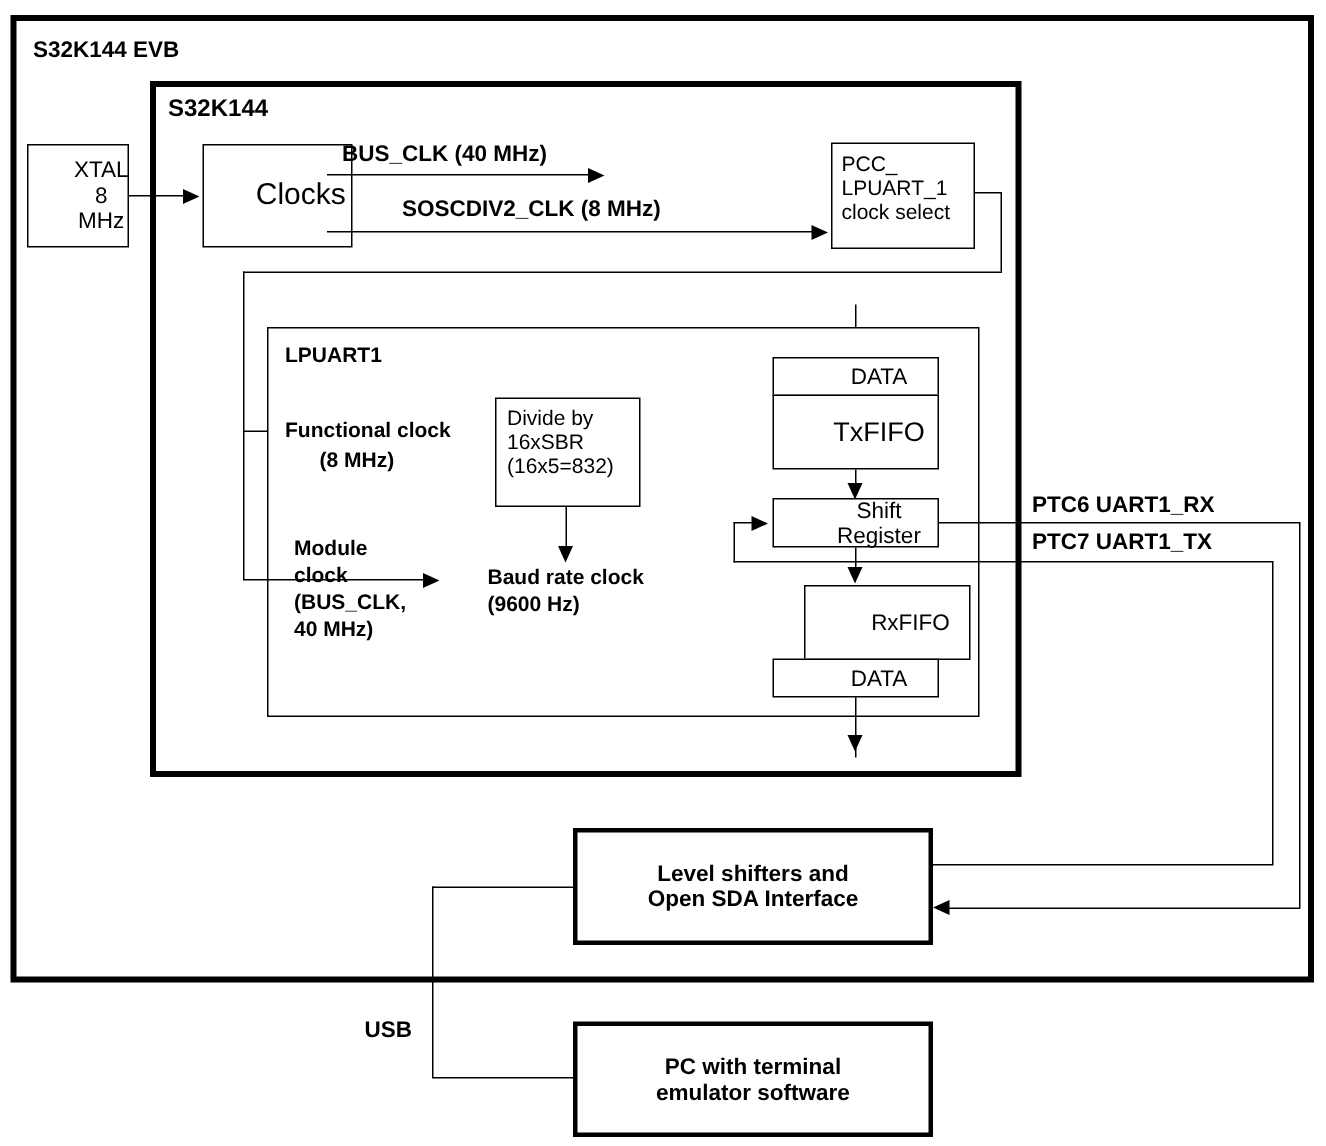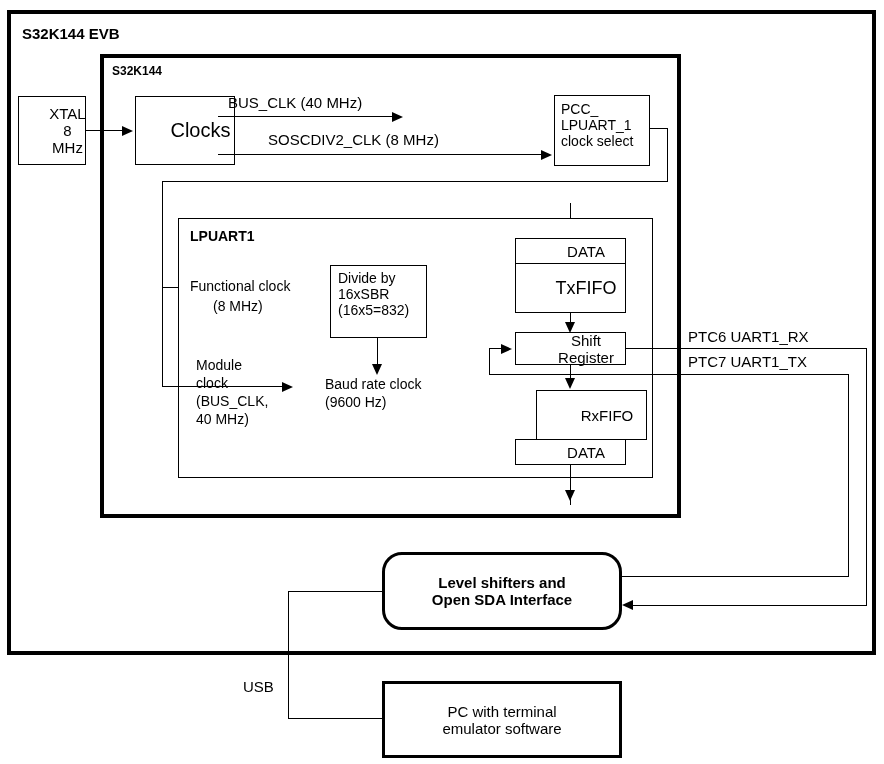--- a/index.html
+++ b/index.html
@@ -8,42 +8,42 @@
     width:884px;height:764px;
     background:#ffffff;
     font-family:"Liberation Sans", sans-serif;
     color:#000000;
     overflow:hidden;
   }
   .box{position:absolute;box-sizing:border-box;background:#ffffff;}
   .thin{border:1px solid #000;padding-left:31px;}
   .thick{border:4px solid #000;}
   .med{border:3px solid #000;}
-  .lbl{position:absolute;white-space:pre;line-height:1.18;}
+  .lbl{position:absolute;white-space:pre;line-height:1.18;font-weight:bold;}
   .ctr{display:flex;align-items:center;justify-content:center;text-align:center;}
   .b{font-weight:bold;}
   
   .h{position:absolute;background:#000;height:1px;}
   .v{position:absolute;background:#000;width:1px;}
   
   .ar{position:absolute;width:0;height:0;}
   .ar-r{border-top:5px solid transparent;border-bottom:5px solid transparent;border-left:11px solid #000;}
   .ar-l{border-top:5px solid transparent;border-bottom:5px solid transparent;border-right:11px solid #000;}
   .ar-d{border-left:5px solid transparent;border-right:5px solid transparent;border-top:11px solid #000;}
 </style>
 </head>
 <body>
 
 <div id="root">
 
   <div class="box thick" style="left:7px;top:10px;width:869px;height:645px;"></div>
   <div class="lbl b" style="left:22px;top:25px;font-size:15px;">S32K144 EVB</div>
 
   <div class="box thick" style="left:100px;top:54px;width:581px;height:464px;"></div>
-  <div class="lbl b" style="left:112px;top:64px;font-size:12px;">S32K144</div>
+  <div class="lbl b" style="left:112px;top:64px;font-size:16px;">S32K144</div>
 
   <div class="box thin ctr" style="left:18px;top:96px;width:68px;height:69px;flex-direction:column;font-size:15px;">
     <div>XTAL</div>
     <div>8 MHz</div>
   </div>
 
   <div class="h" style="left:86px;top:130px;width:38px;"></div>
   <div class="ar ar-r" style="left:122px;top:126px;"></div>
 
   <div class="box thin ctr" style="left:135px;top:96px;width:100px;height:69px;font-size:20px;">
@@ -137,26 +137,26 @@
   <div class="lbl" style="left:688px;top:328px;font-size:15px;">PTC6 UART1_RX</div>
   <div class="lbl" style="left:688px;top:353px;font-size:15px;">PTC7 UART1_TX</div>
 
   <div class="v" style="left:866px;top:348px;height:257px;"></div>
   <div class="h" style="left:626px;top:605px;width:241px;"></div>
   <div class="ar ar-l" style="left:622px;top:600px;"></div>
 
   <div class="v" style="left:848px;top:374px;height:202px;"></div>
   <div class="h" style="left:622px;top:576px;width:227px;"></div>
 
-  <div class="box med ctr" style="left:382px;top:552px;width:240px;height:78px;flex-direction:column;font-size:15px;font-weight:bold;border-radius:20px;">
+  <div class="box med ctr" style="left:382px;top:552px;width:240px;height:78px;flex-direction:column;font-size:15px;font-weight:bold;">
     <div>Level shifters and</div>
     <div>Open SDA Interface</div>
   </div>
 
-  <div class="box med ctr" style="left:382px;top:681px;width:240px;height:77px;flex-direction:column;font-size:15px;font-weight:normal;align-items:center;">
+  <div class="box med ctr" style="left:382px;top:681px;width:240px;height:77px;flex-direction:column;font-size:15px;font-weight:bold;align-items:center;">
     <div>PC with terminal</div>
     <div>emulator software</div>
   </div>
 
   <div class="h" style="left:288px;top:591px;width:95px;"></div>
   <div class="v" style="left:288px;top:591px;height:127px;"></div>
   <div class="h" style="left:288px;top:718px;width:95px;"></div>
   <div class="lbl" style="left:243px;top:678px;font-size:15px;">USB</div>
 
 </div>

